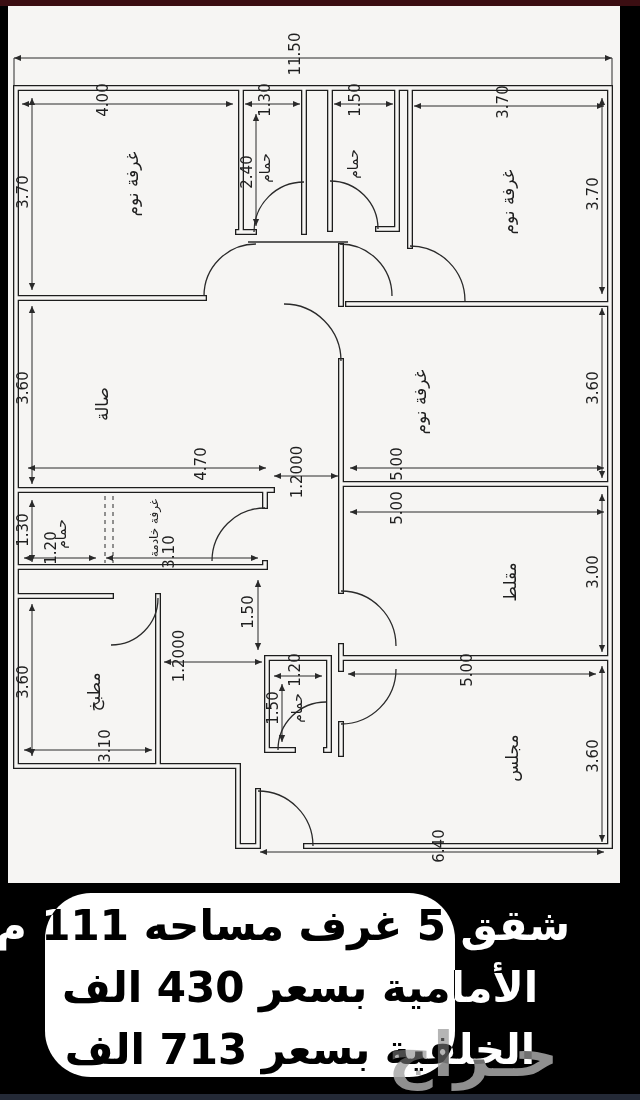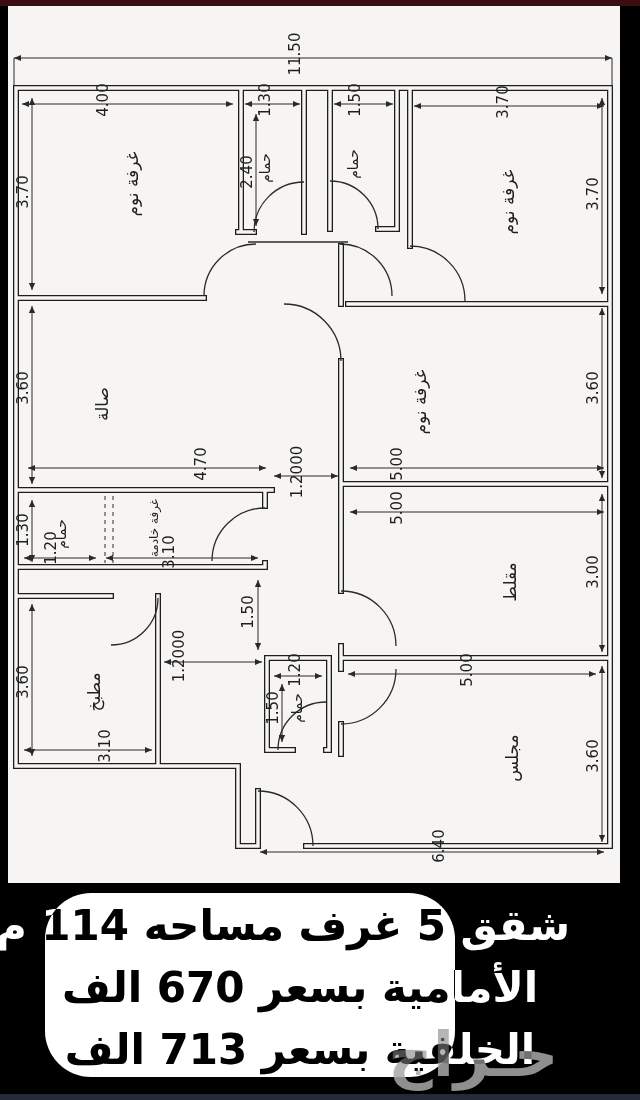--- a/index.html
+++ b/index.html
@@ -161,20 +161,20 @@
         <text class="rtx" x="508" y="576" transform="rotate(-90 508 576)">مقلط</text>
         <text class="rtx" x="510" y="752" transform="rotate(-90 510 752)">مجلس</text>
       </g>
     </svg>
   </div>
 
   <div id="banner">
     <div id="bubble"></div>
     <div id="watermark">حـراج</div>
     <div id="btext">
-      <div>شقق 5 غرف مساحه 114 م</div>
-      <div>الأمامية بسعر 670 الف</div>
+      <div>شقق 5 غرف مساحه 111 م</div>
+      <div>الأمامية بسعر 430 الف</div>
       <div>الخلفية بسعر 713 الف</div>
     </div>
   </div>
 
   <div id="botstrip"></div>
 </div>
 
 </body></html>

